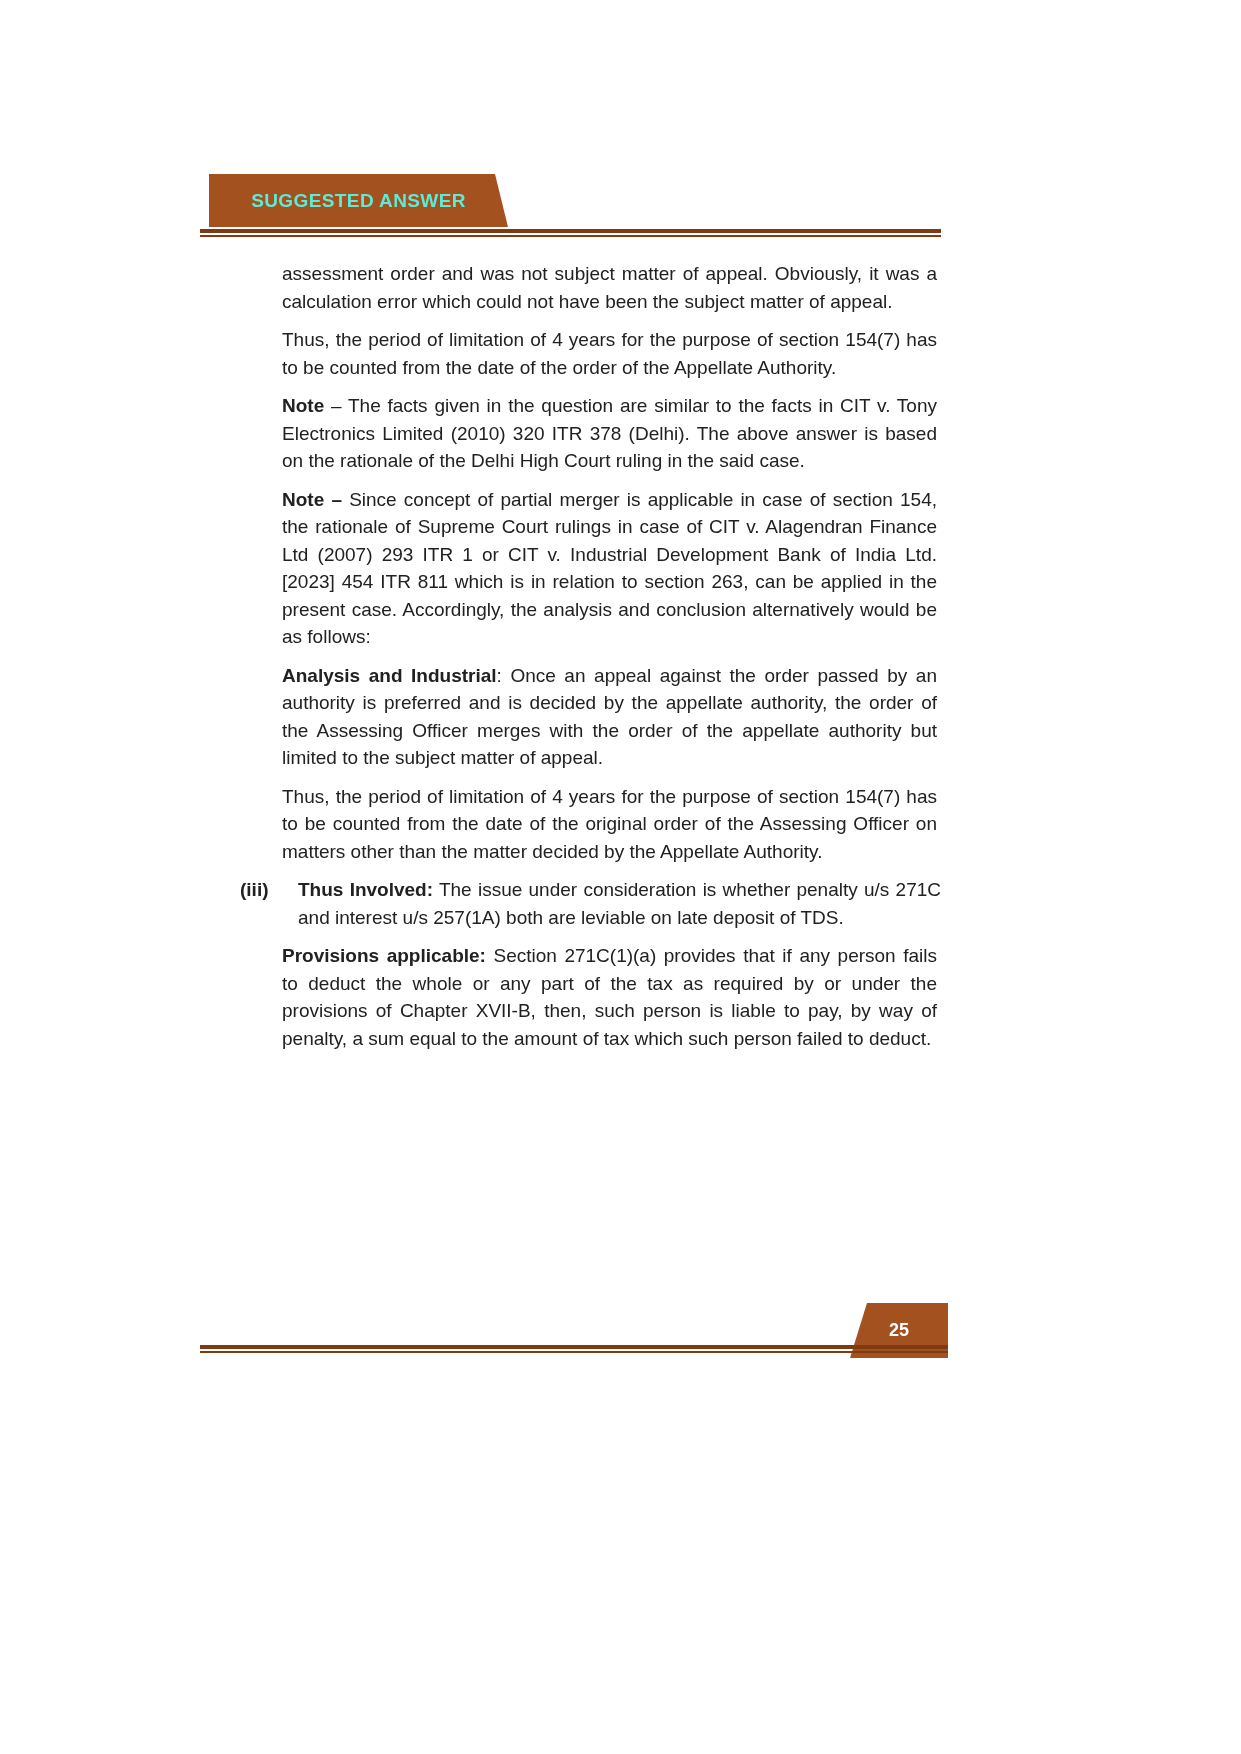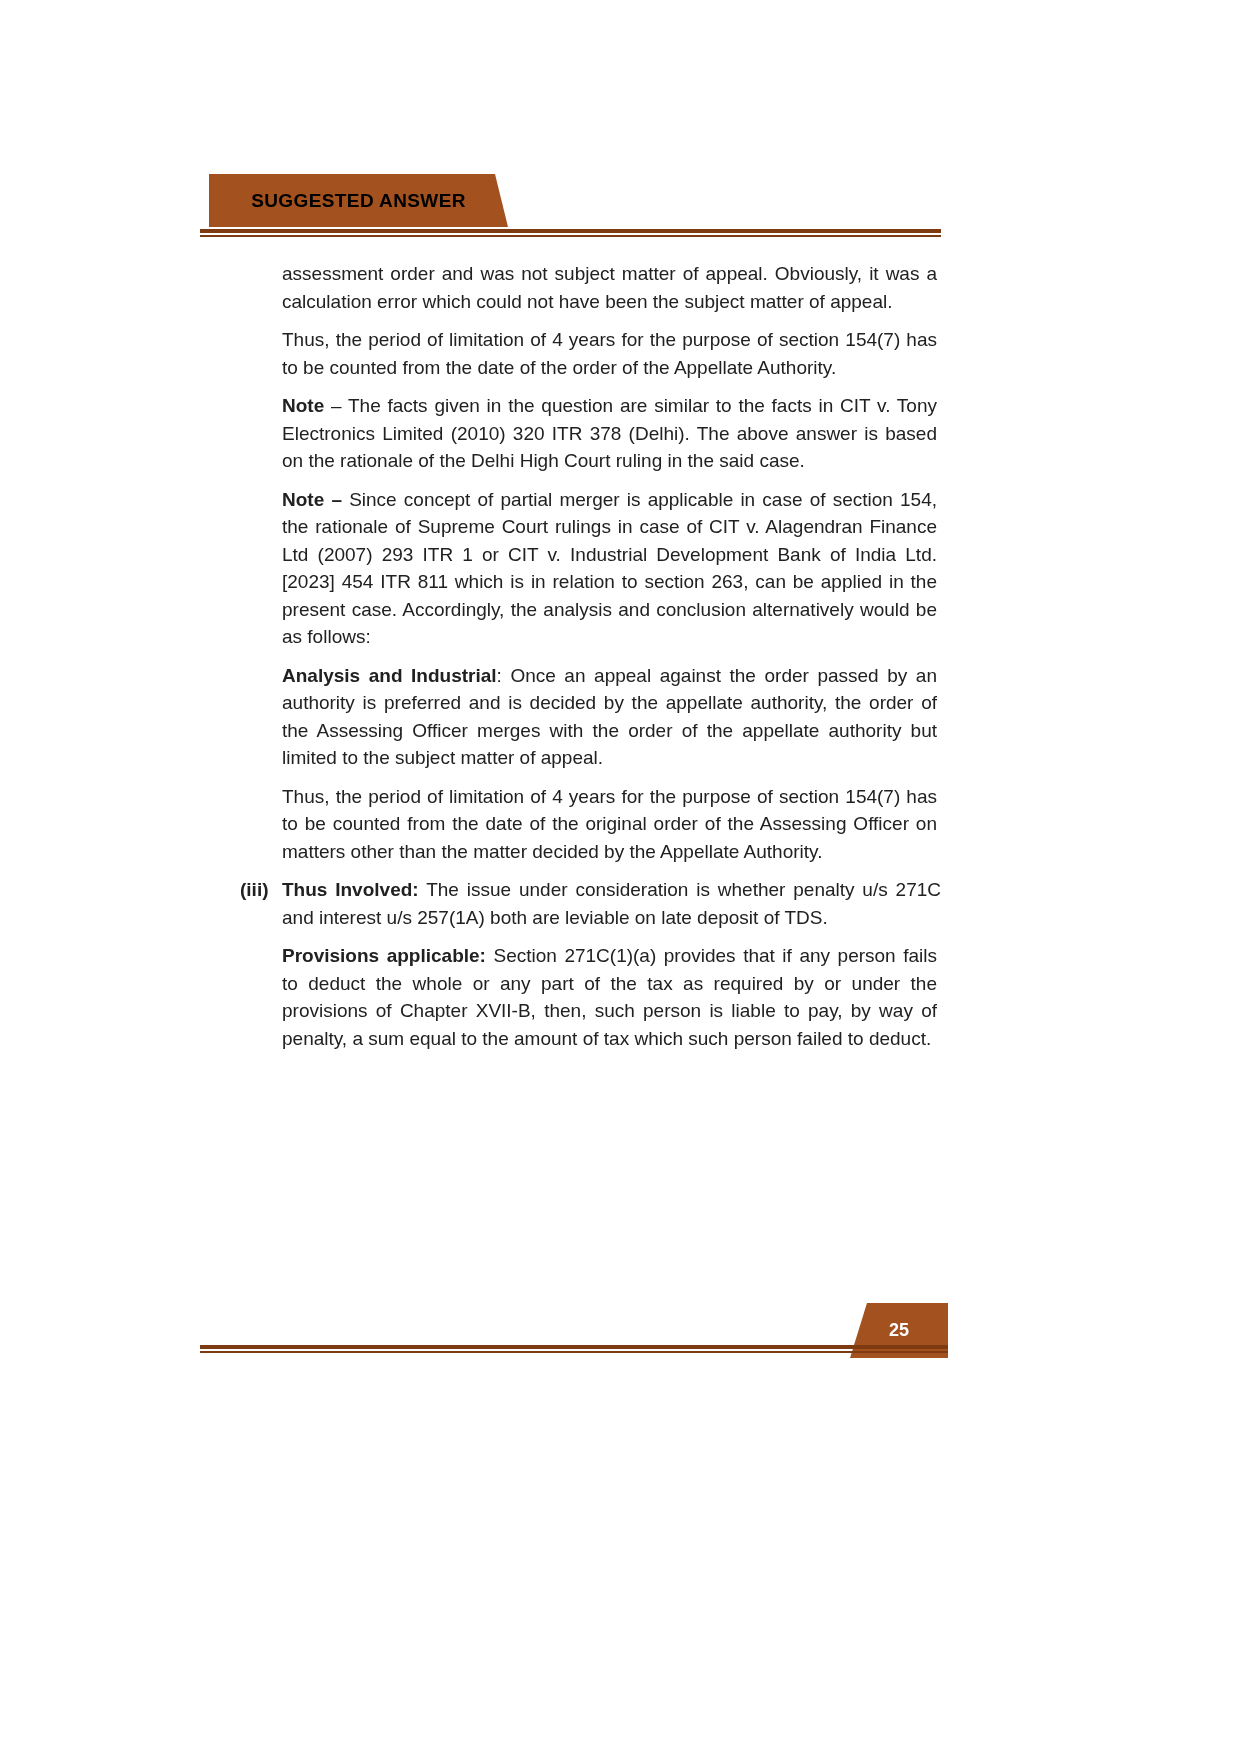--- a/index.html
+++ b/index.html
@@ -21,21 +21,21 @@
     top: 174px;
     width: 299px;
     height: 53px;
     background: #a3511f;
     clip-path: polygon(0 0, calc(100% - 13px) 0, 100% 100%, 0 100%);
     display: flex;
     align-items: center;
     justify-content: center;
   }
   .badge-label {
-    color: #000000;
+    color: #5eead4;
     font-weight: 700;
     font-size: 19px;
     letter-spacing: 0.4px;
   }
   .doc-title {
     position: absolute;
     top: 201px;
     right: 300px;
     font-weight: 700;
     font-size: 17.5px;
@@ -54,21 +54,21 @@
     left: 282px;
     top: 260px;
     width: 659px;
     font-size: 19px;
     line-height: 27.5px;
     text-align: justify;
   }
   .para { margin: 0 4px 11px 0; }
   .italic { }
   .lead { font-weight: 700; }
-  .list-item { display: flex; margin: 0 0 11px -42px; }
+  .list-item { display: flex; margin: 0 0 11px -42px; gap: 16px; }
   .marker { flex: 0 0 42px; width: 42px; font-weight: 700; }
   .item-body { flex: 1; text-align: justify; }
 
   
   .pagenum-box {
     position: absolute;
     top: 1303px;
     right: 293px;
     width: 98px;
     height: 55px;

